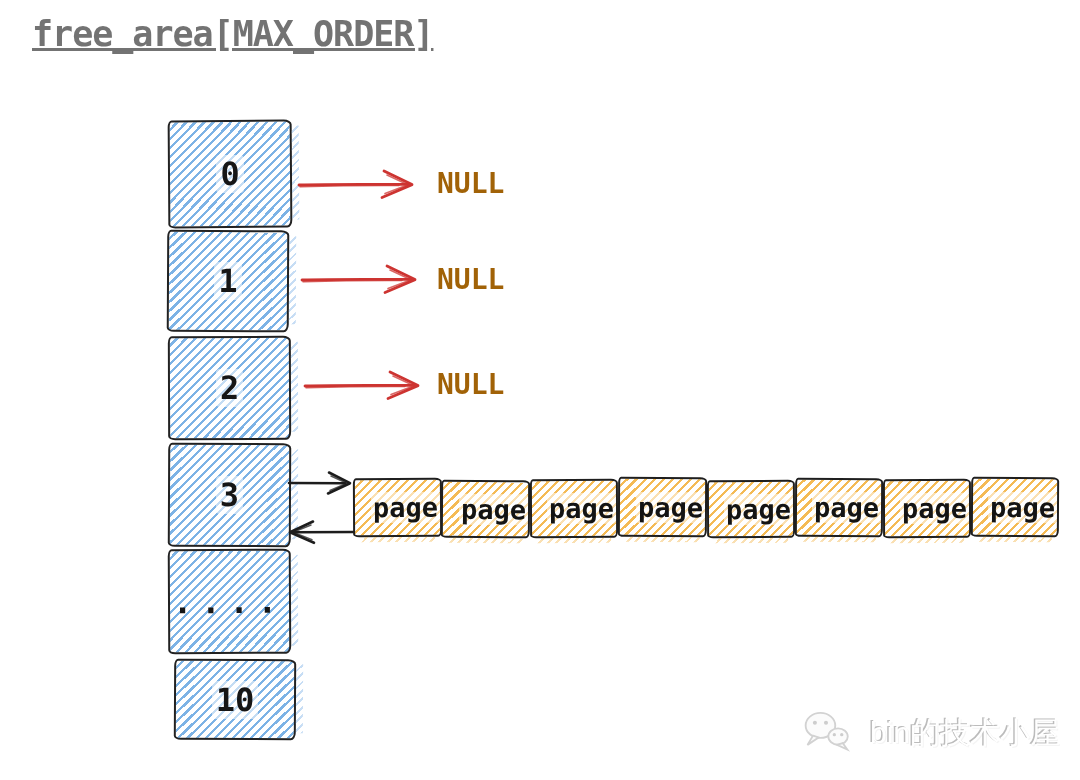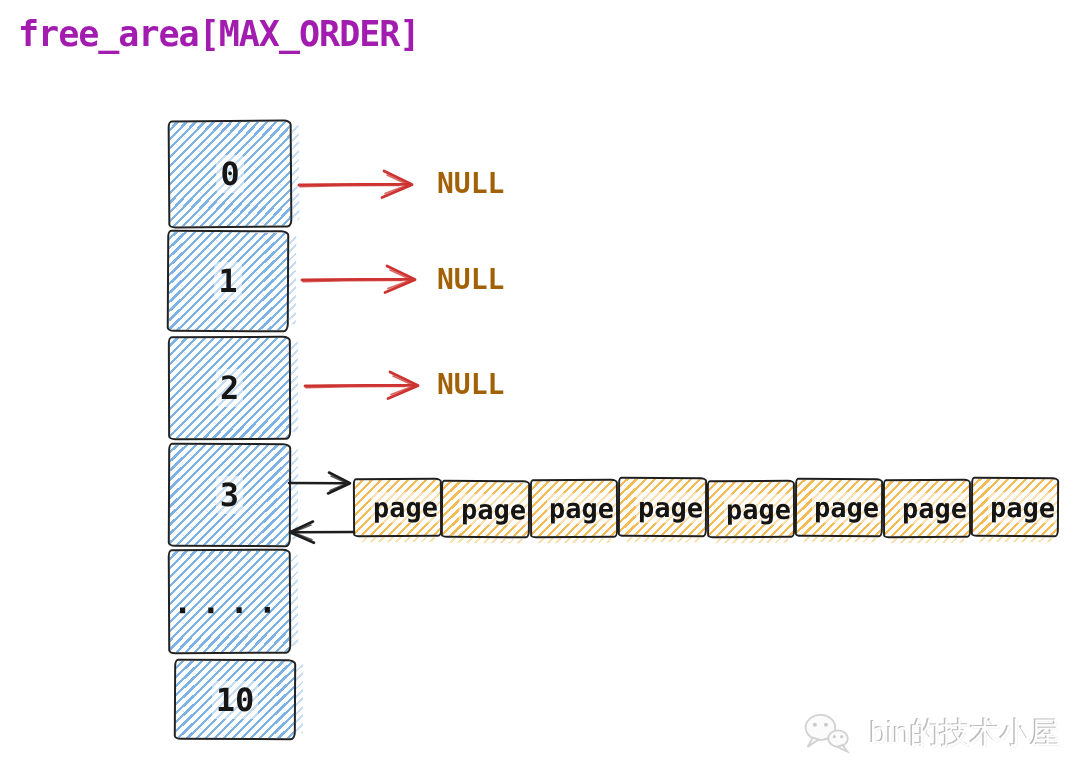--- a/index.html
+++ b/index.html
@@ -1,23 +1,23 @@
 <!DOCTYPE html>
 <html><head>
 <meta charset="utf-8">
 <style>
   html,body{margin:0;padding:0;background:#ffffff;}
   .canvas{
     position:relative;width:1080px;height:780px;background:#ffffff;
     overflow:hidden;font-family:"DejaVu Sans Mono",monospace;
   }
   .title{
-    position:absolute;left:18px;top:14px;margin:0;
-    font-size:35px;font-weight:bold;color:#a21caf;
-    font-family:"DejaVu Sans Mono",monospace;letter-spacing:-1px;
+    position:absolute;left:32px;top:14px;margin:0;
+    font-size:35px;font-weight:bold;color:#737373;
+    font-family:"DejaVu Sans Mono",monospace;letter-spacing:-1px;text-decoration:underline;
   }
   
   .abox{
     position:absolute;box-sizing:border-box;
     border:2.6px solid #222222;
     border-radius:4px 8px 5px 7px / 7px 5px 8px 4px;
     background-image:repeating-linear-gradient(135deg,
       rgba(255,255,255,0) 0px, rgba(255,255,255,0) 4.2px,
       rgba(106,168,226,0.88) 4.2px, rgba(106,168,226,0.88) 6.4px);
     display:flex;align-items:center;justify-content:center;
@@ -53,21 +53,21 @@
   }
   
   .arrow{position:absolute;}
   .null-label{
     position:absolute;left:437px;font-size:28px;line-height:34px;
     font-weight:bold;color:#a16207;font-family:"DejaVu Sans Mono",monospace;
   }
   
   .watermark{
     position:absolute;top:708px;right:20px;height:50px;
-    display:flex;align-items:center;gap:19px;
+    display:flex;gap:19px;
   }
   .wm-text{
     font-size:30px;line-height:50px;color:#ffffff;
     font-family:"Liberation Sans",sans-serif;
     text-shadow:-1.5px -1.5px 0 #bcbcbc, 1px 1px 0 #f4f4f4;
     white-space:nowrap;
   }
   .hidden-defs{position:absolute;width:0;height:0;overflow:hidden;}
 </style>
 </head>

